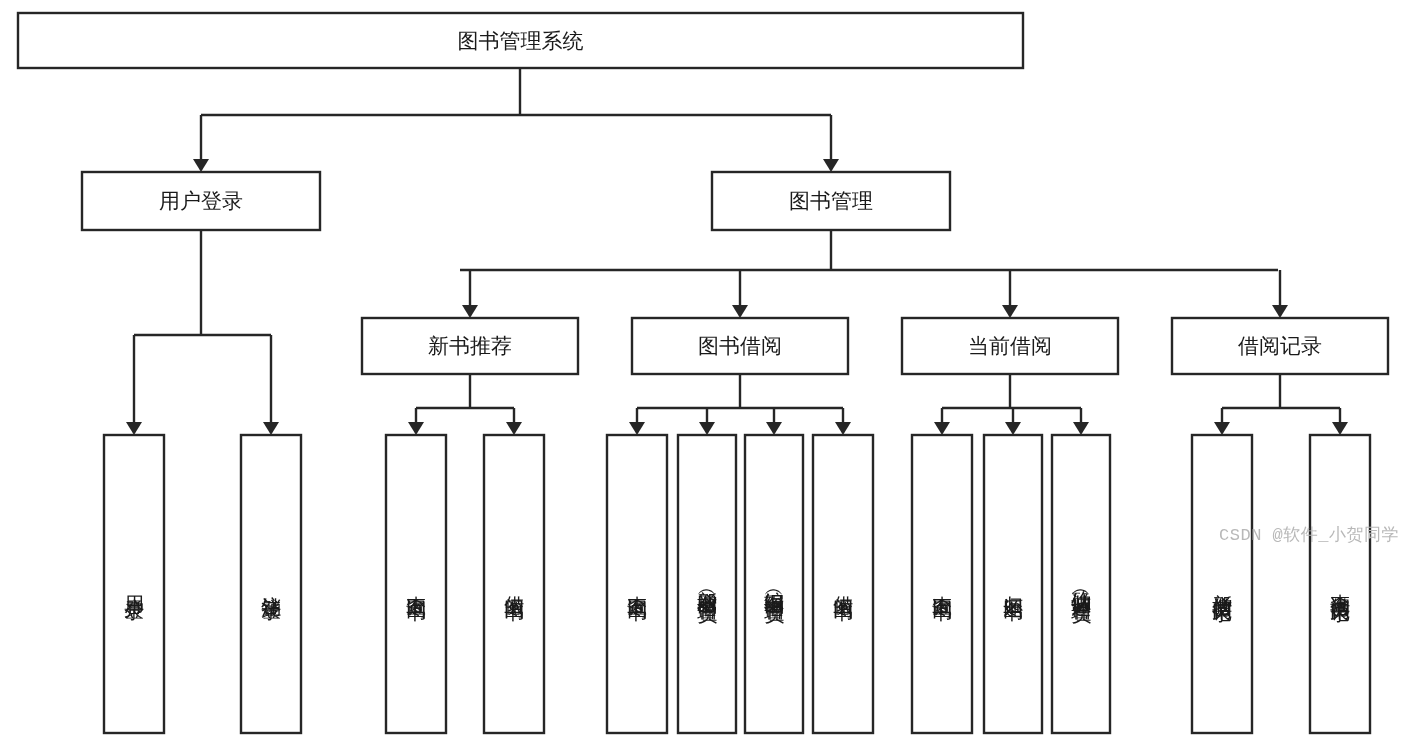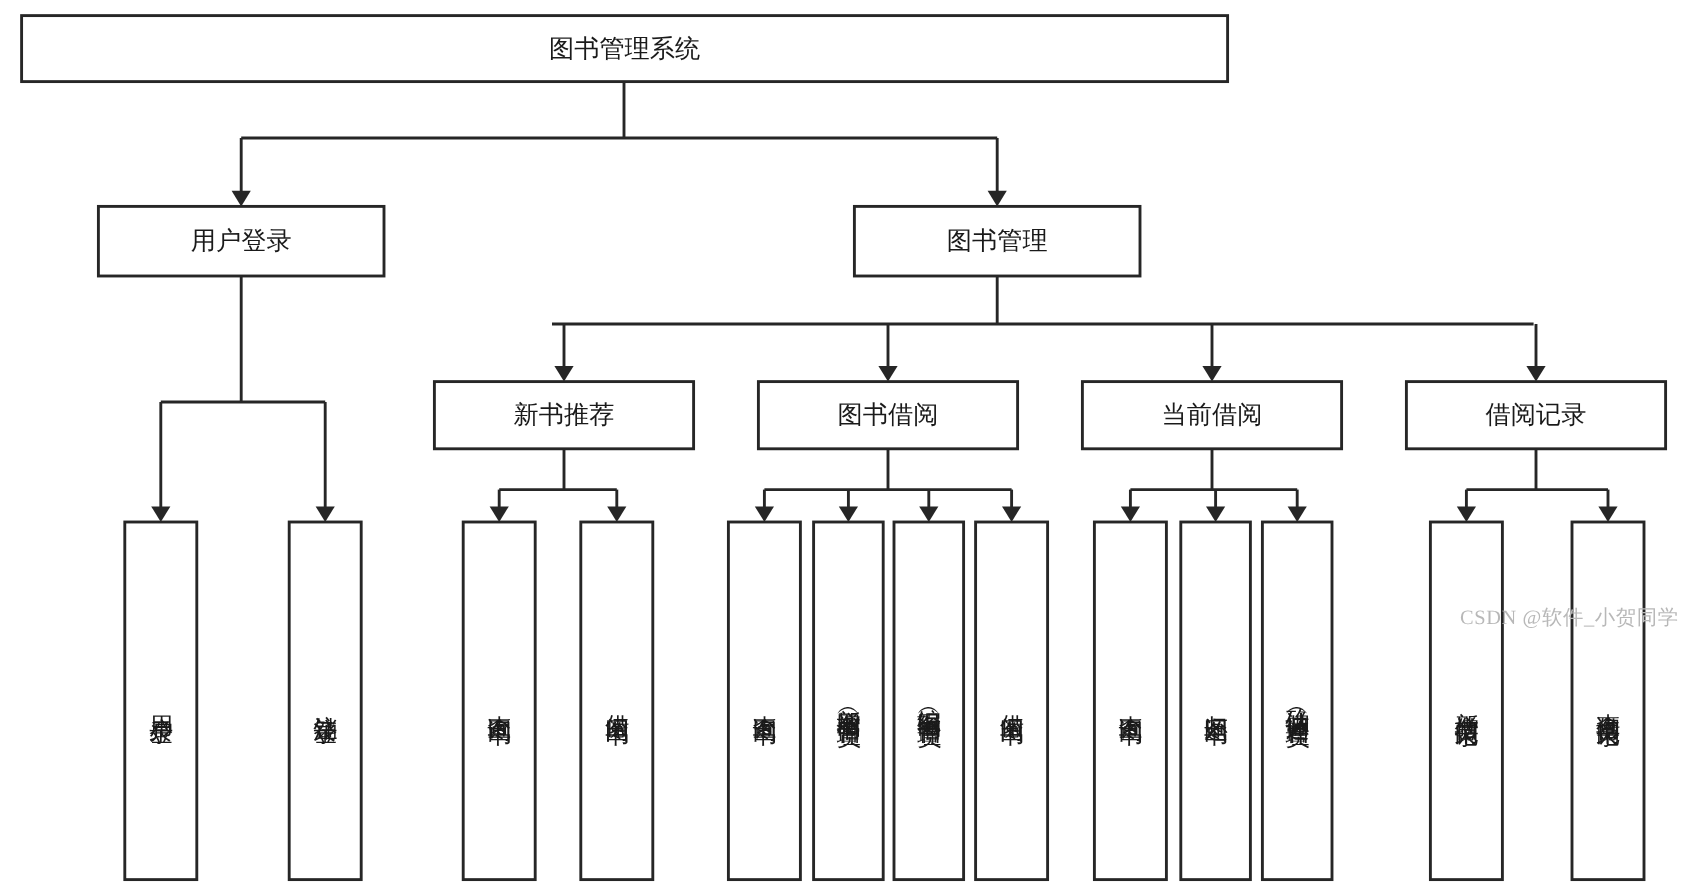--- a/index.html
+++ b/index.html
@@ -61,22 +61,22 @@
     font-size: 20px;
     line-height: 1.08;
     letter-spacing: 2px;
     color: #1a1a1a;
     white-space: nowrap;
     pointer-events: none;
   }
   #watermark {
     position: absolute;
     right: 6px;
-    bottom: 20px;
-    font-family: Liberation Serif, serif;
+    bottom: 0;
+    font-family: Liberation Mono, monospace;
     font-size: 17px;
     color: #b8b8b8;
     letter-spacing: 0.5px;
     user-select: none;
   }
 </style>
 </head>
 <body>
 
 <div id="diagram-root">

